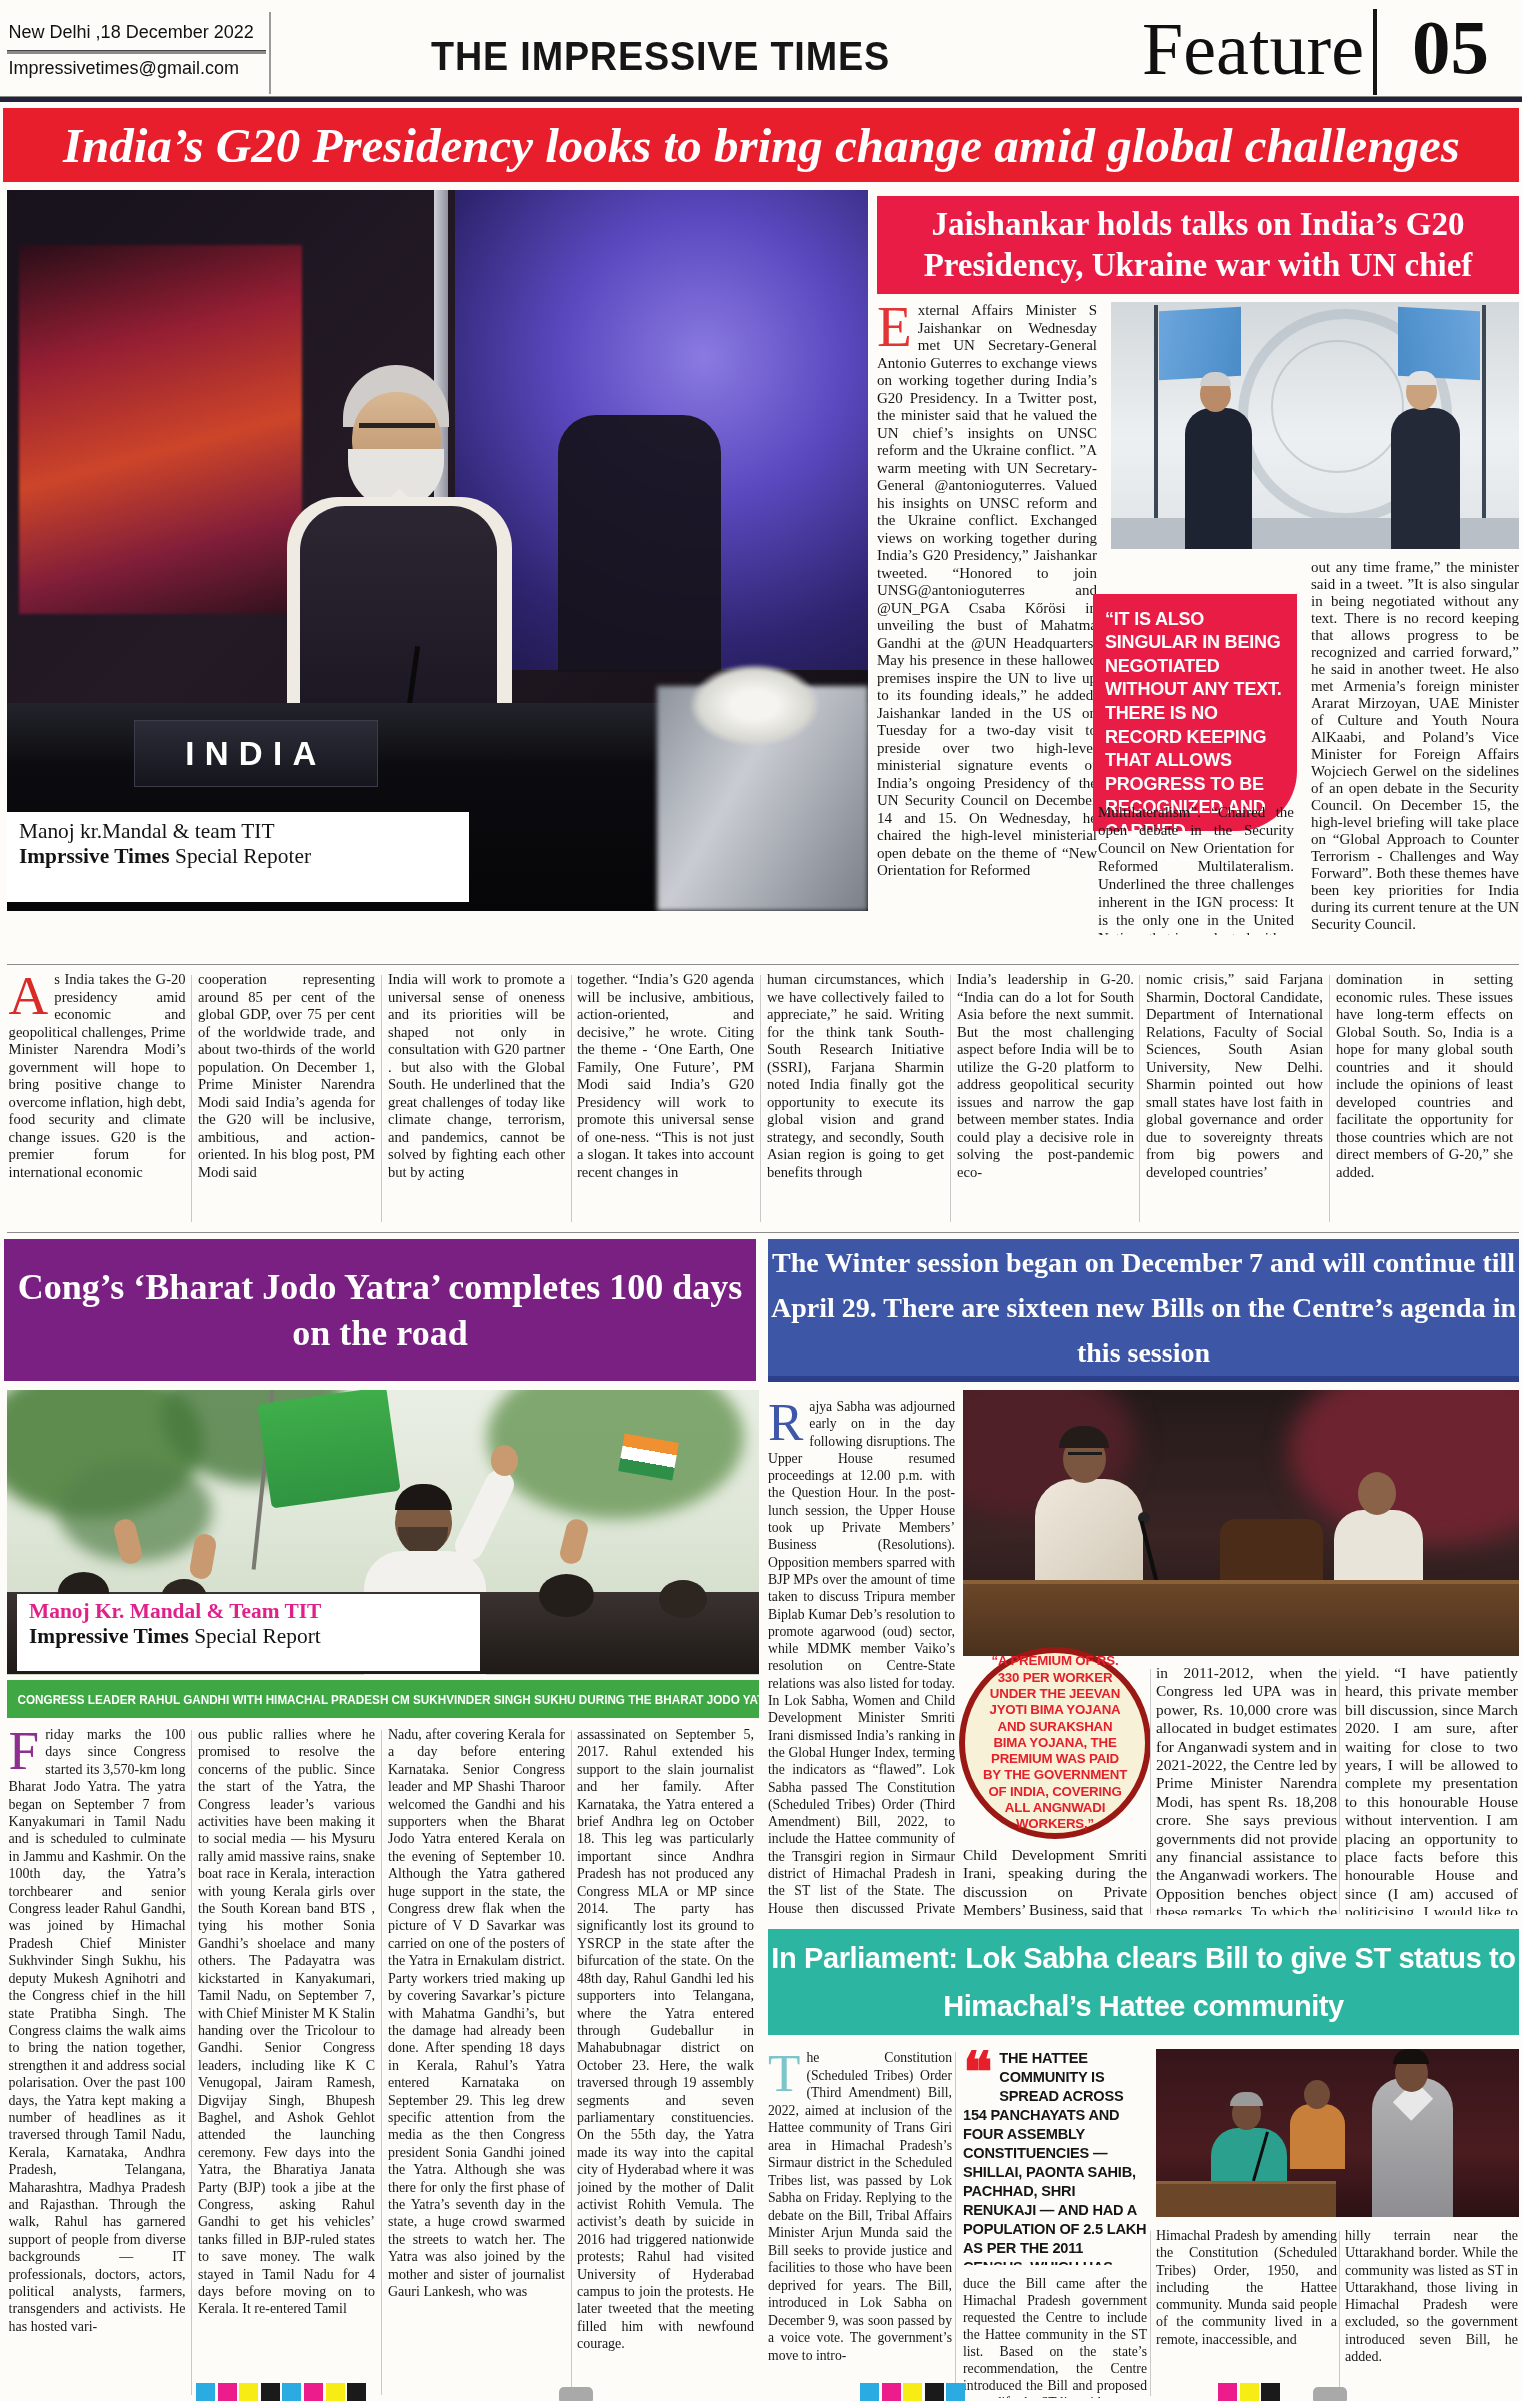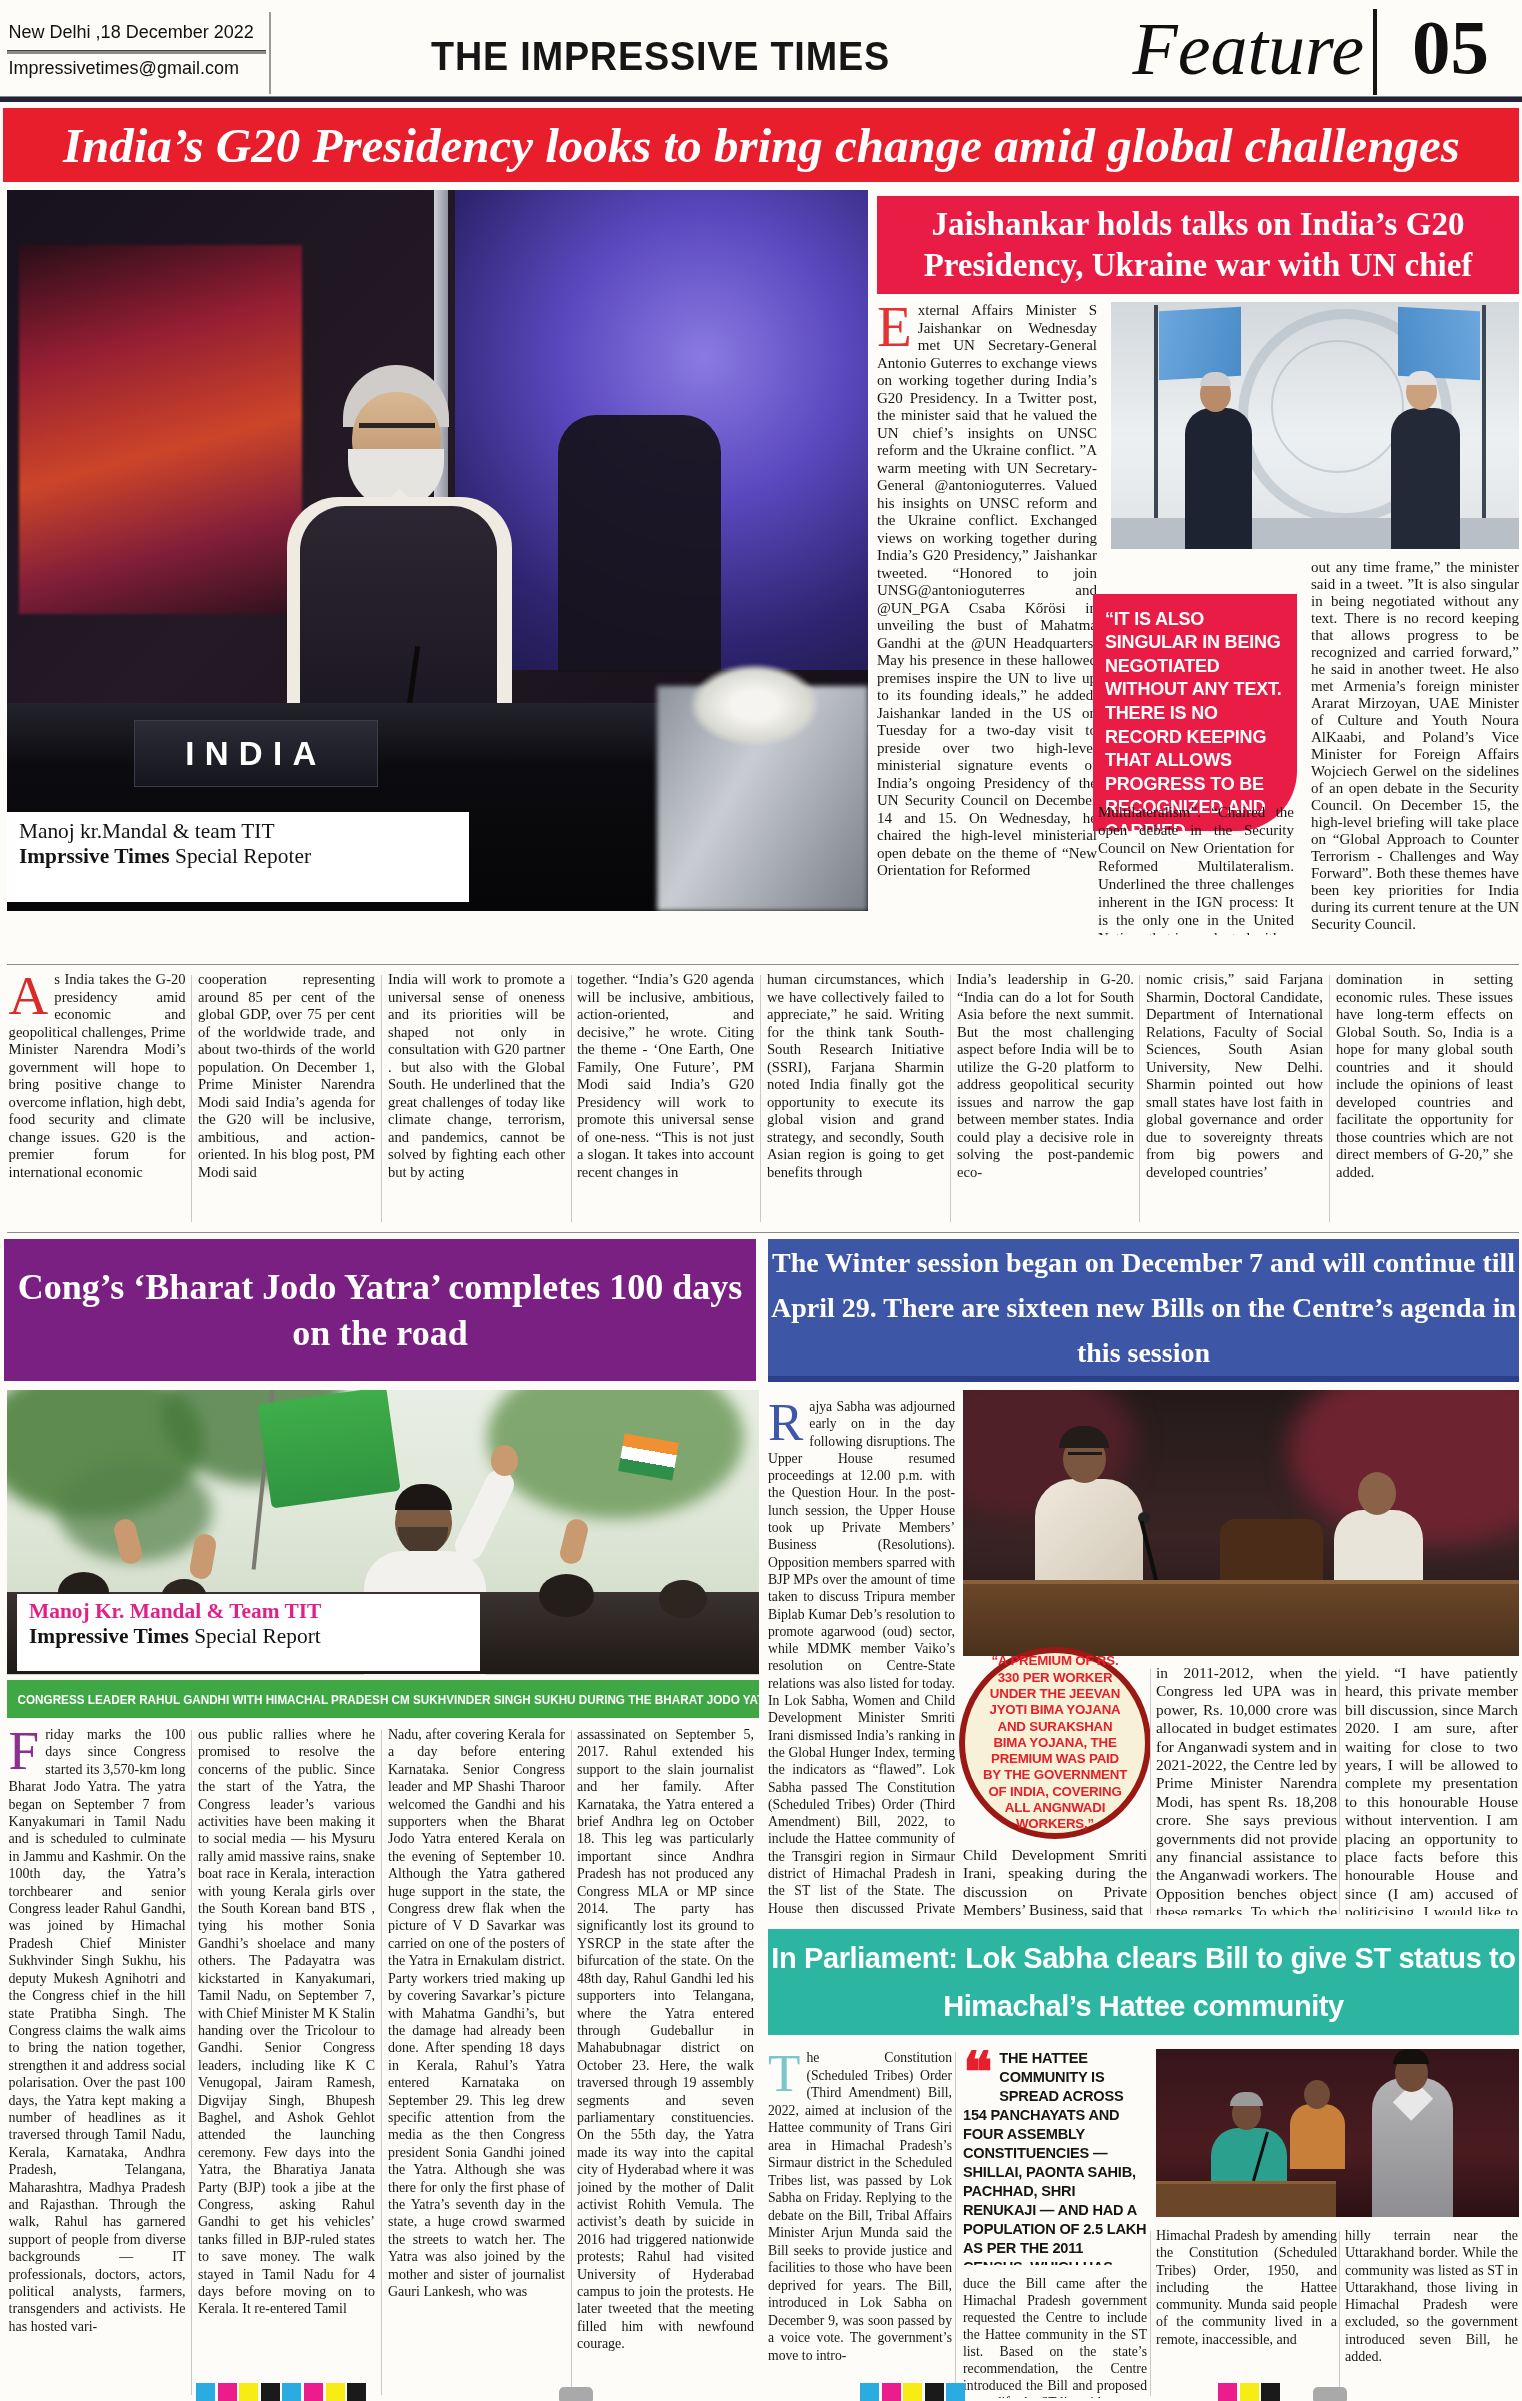--- a/index.html
+++ b/index.html
@@ -10,21 +10,21 @@
   
   #dateline{left:8.6px;top:22px;width:257px;font-family:"Liberation Sans",sans-serif;
             font-size:18px;color:#111;}
   #dateline-rule{left:6.9px;top:50px;width:259px;height:2.6px;background:#8a8a8a;border-top:0.9px solid #444;}
   #email{left:8.6px;top:58px;width:257px;font-family:"Liberation Sans",sans-serif;font-size:18px;color:#111;}
   #masthead-divider{left:269px;top:12px;width:1.7px;height:82px;background:#9a9a9a;}
   #paper-title{left:360px;top:33px;width:601px;text-align:center;
                font-family:"Liberation Sans",sans-serif;font-weight:bold;font-size:41px;
                letter-spacing:0.9px;transform:scaleX(.92);transform-origin:50% 50%;color:#161616;}
   #section-label{left:1115px;top:6.9px;width:249px;text-align:right;font-size:74px;
-                 font-family:"Liberation Serif",serif;color:#101010;font-style:italic;}
+                 font-family:"Liberation Serif",serif;color:#101010;}
   #page-bar{left:1373px;top:8.6px;width:4.3px;height:86px;background:#151515;}
   #page-number{left:1386px;top:3.4px;width:129px;text-align:center;font-size:77px;font-weight:bold;
                font-family:"Liberation Serif",serif;color:#101010;}
   #masthead-rule{left:0;top:96px;width:1523px;height:5.1px;background:#23233a;border-top:1.7px solid #888;}
 
   
   #lead-banner{left:3.4px;top:108px;width:1516px;height:74px;background:#e81e2c;
                display:flex;align-items:center;justify-content:center;}
   #lead-banner span{font-style:italic;font-weight:bold;font-size:49px;color:#fff;
                     font-family:"Liberation Serif",serif;white-space:nowrap;}

